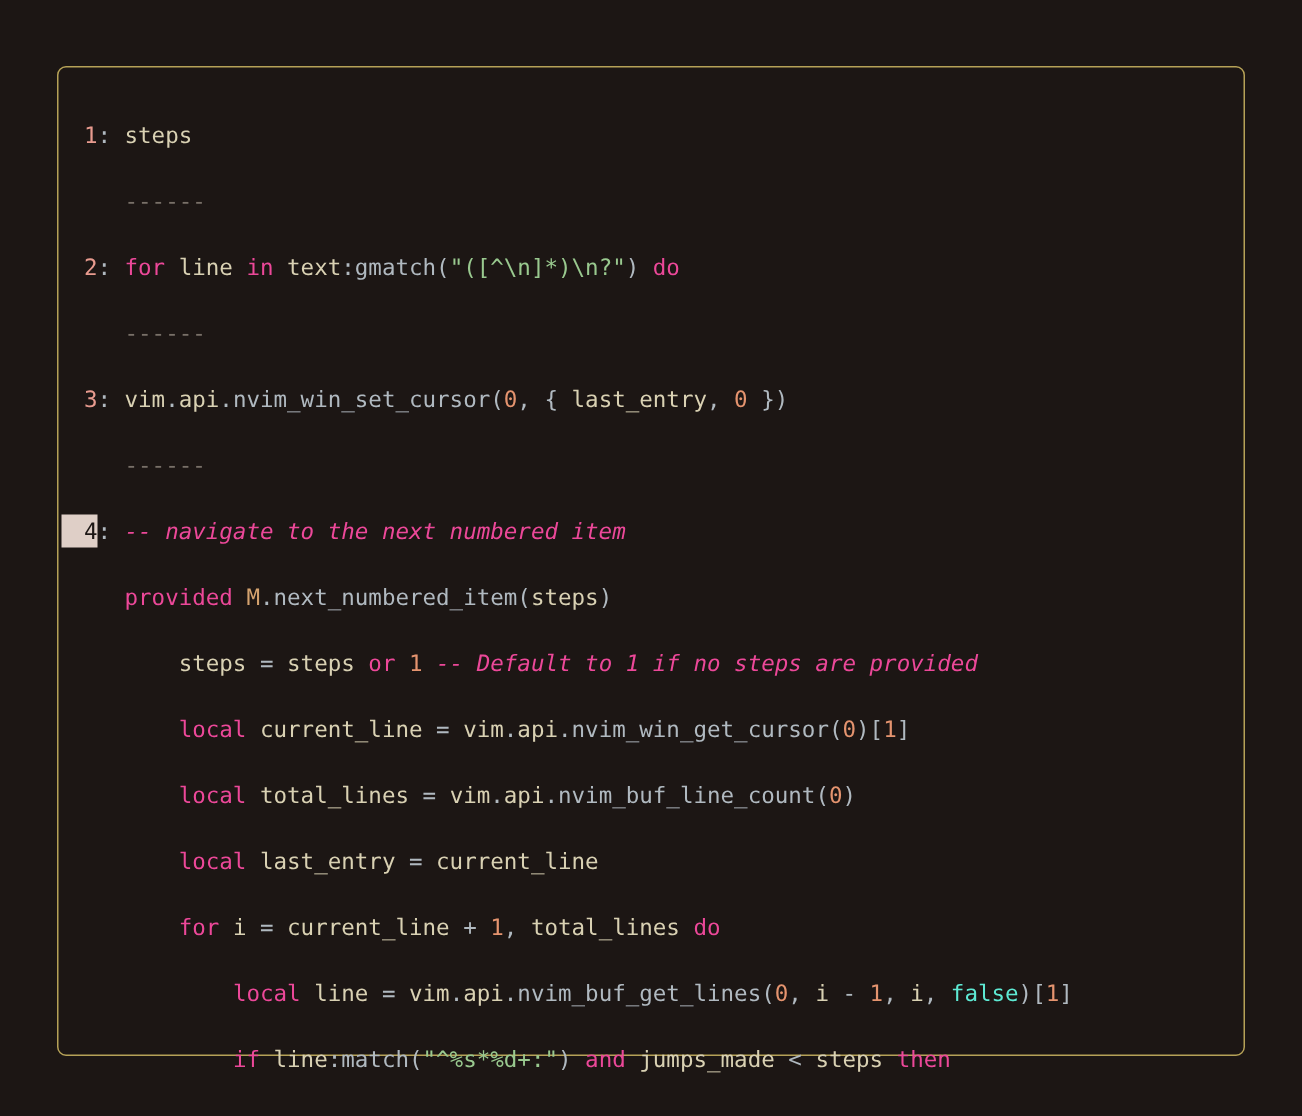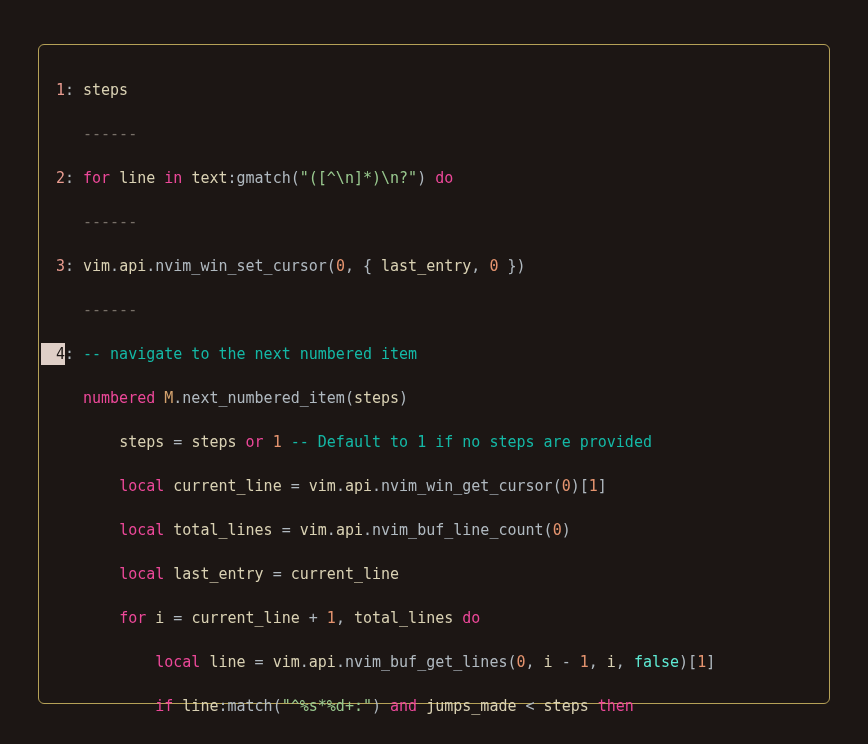--- a/index.html
+++ b/index.html
@@ -55,37 +55,37 @@
     
     .kw { color: #ec4899; }            
     .ident { color: #d9d1b3; }         
     .fn { color: #b0b9c0; }            
     .op { color: #b0b9c0; }            
     .dot { color: #b0b9c0; }           
     .paren { color: #b0b9c0; }
     .brace { color: #b0b9c0; }
     .num { color: #e5946f; }           
     .str { color: #99c98f; }           
-    .cmnt { color: #14b8a6; }
+    .cmnt { color: #ec4899; font-style: italic; }
     .bool { color: #5eead4; }
     .const { color: #d4a26e; }
   </style>
 </head>
 <body>
 
 <div class="container">
 <div class="code-area">
 <div class="row"><span class="lineno">1</span><span class="punct-ln">:</span><span class="content"><span class="ident">steps</span></span></div>
 <div class="divider">------</div>
 <div class="row"><span class="lineno">2</span><span class="punct-ln">:</span><span class="content"><span class="kw">for</span><span> </span><span class="ident">line</span><span> </span><span class="kw">in</span><span> </span><span class="ident">text</span><span class="op">:</span><span class="fn">gmatch</span><span class="paren">(</span><span class="str">"([^\n]*)\n?"</span><span class="paren">)</span><span> </span><span class="kw">do</span></span></div>
 <div class="divider">------</div>
 <div class="row"><span class="lineno">3</span><span class="punct-ln">:</span><span class="content"><span class="ident">vim</span><span class="dot">.</span><span class="ident">api</span><span class="dot">.</span><span class="fn">nvim_win_set_cursor</span><span class="paren">(</span><span class="num">0</span><span class="op">,</span><span> </span><span class="brace">{</span><span> </span><span class="ident">last_entry</span><span class="op">,</span><span> </span><span class="num">0</span><span> </span><span class="brace">}</span><span class="paren">)</span></span></div>
 <div class="divider">------</div>
 <div class="row"><span class="lineno lineno-cursor">4</span><span class="punct-ln">:</span><span class="content"><span class="cmnt">-- navigate to the next numbered item</span></span></div>
-<div class="row"><span class="lineno"></span><span class="punct-ln"></span><span class="content"><span class="kw">numbered</span><span> </span><span class="const">M</span><span class="dot">.</span><span class="fn">next_numbered_item</span><span class="paren">(</span><span class="ident">steps</span><span class="paren">)</span></span></div>
+<div class="row"><span class="lineno"></span><span class="punct-ln"></span><span class="content"><span class="kw">provided</span><span> </span><span class="const">M</span><span class="dot">.</span><span class="fn">next_numbered_item</span><span class="paren">(</span><span class="ident">steps</span><span class="paren">)</span></span></div>
 <div class="row"><span class="lineno"></span><span class="punct-ln"></span><span class="content"><span>    </span><span class="ident">steps</span><span> </span><span class="op">=</span><span> </span><span class="ident">steps</span><span> </span><span class="kw">or</span><span> </span><span class="num">1</span><span> </span><span class="cmnt">-- Default to 1 if no steps are provided</span></span></div>
 <div class="row"><span class="lineno"></span><span class="punct-ln"></span><span class="content"><span>    </span><span class="kw">local</span><span> </span><span class="ident">current_line</span><span> </span><span class="op">=</span><span> </span><span class="ident">vim</span><span class="dot">.</span><span class="ident">api</span><span class="dot">.</span><span class="fn">nvim_win_get_cursor</span><span class="paren">(</span><span class="num">0</span><span class="paren">)</span><span class="op">[</span><span class="num">1</span><span class="op">]</span></span></div>
 <div class="row"><span class="lineno"></span><span class="punct-ln"></span><span class="content"><span>    </span><span class="kw">local</span><span> </span><span class="ident">total_lines</span><span> </span><span class="op">=</span><span> </span><span class="ident">vim</span><span class="dot">.</span><span class="ident">api</span><span class="dot">.</span><span class="fn">nvim_buf_line_count</span><span class="paren">(</span><span class="num">0</span><span class="paren">)</span></span></div>
 <div class="row"><span class="lineno"></span><span class="punct-ln"></span><span class="content"><span>    </span><span class="kw">local</span><span> </span><span class="ident">last_entry</span><span> </span><span class="op">=</span><span> </span><span class="ident">current_line</span></span></div>
 <div class="row"><span class="lineno"></span><span class="punct-ln"></span><span class="content"><span>    </span><span class="kw">for</span><span> </span><span class="ident">i</span><span> </span><span class="op">=</span><span> </span><span class="ident">current_line</span><span> </span><span class="op">+</span><span> </span><span class="num">1</span><span class="op">,</span><span> </span><span class="ident">total_lines</span><span> </span><span class="kw">do</span></span></div>
 <div class="row"><span class="lineno"></span><span class="punct-ln"></span><span class="content"><span>        </span><span class="kw">local</span><span> </span><span class="ident">line</span><span> </span><span class="op">=</span><span> </span><span class="ident">vim</span><span class="dot">.</span><span class="ident">api</span><span class="dot">.</span><span class="fn">nvim_buf_get_lines</span><span class="paren">(</span><span class="num">0</span><span class="op">,</span><span> </span><span class="ident">i</span><span> </span><span class="op">-</span><span> </span><span class="num">1</span><span class="op">,</span><span> </span><span class="ident">i</span><span class="op">,</span><span> </span><span class="bool">false</span><span class="paren">)</span><span class="op">[</span><span class="num">1</span><span class="op">]</span></span></div>
 <div class="row"><span class="lineno"></span><span class="punct-ln"></span><span class="content"><span>        </span><span class="kw">if</span><span> </span><span class="ident">line</span><span class="op">:</span><span class="fn">match</span><span class="paren">(</span><span class="str">"^%s*%d+:"</span><span class="paren">)</span><span> </span><span class="kw">and</span><span> </span><span class="ident">jumps_made</span><span> </span><span class="op">&lt;</span><span> </span><span class="ident">steps</span><span> </span><span class="kw">then</span></span></div>
 
 
 

